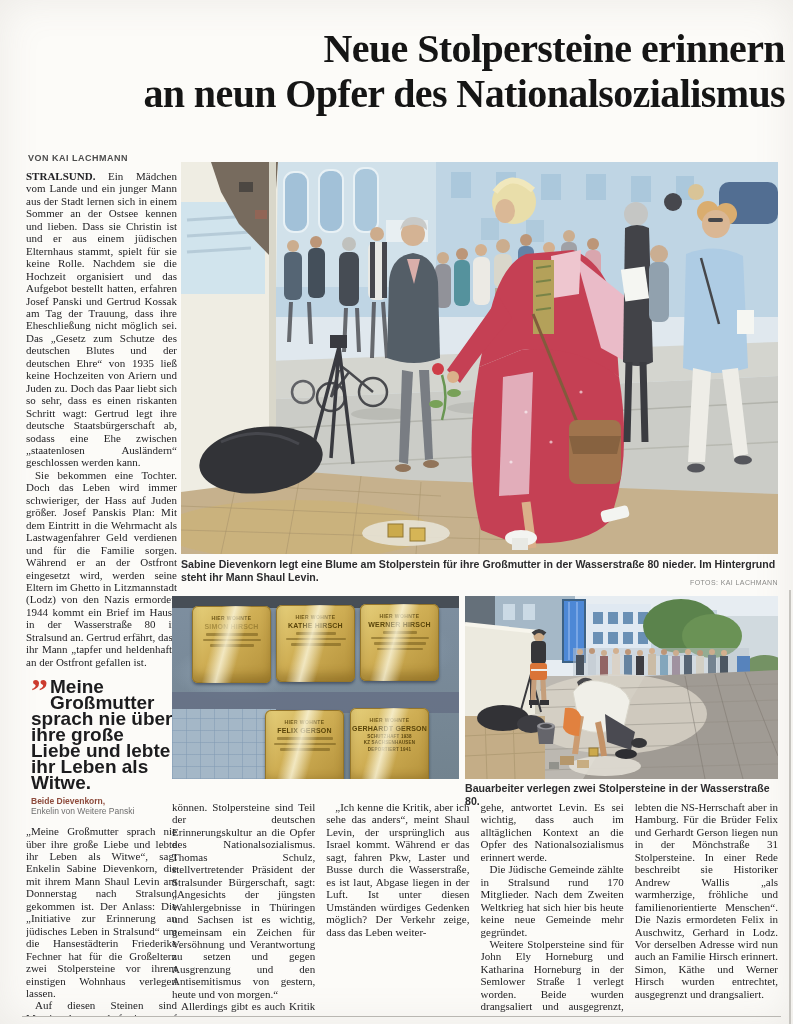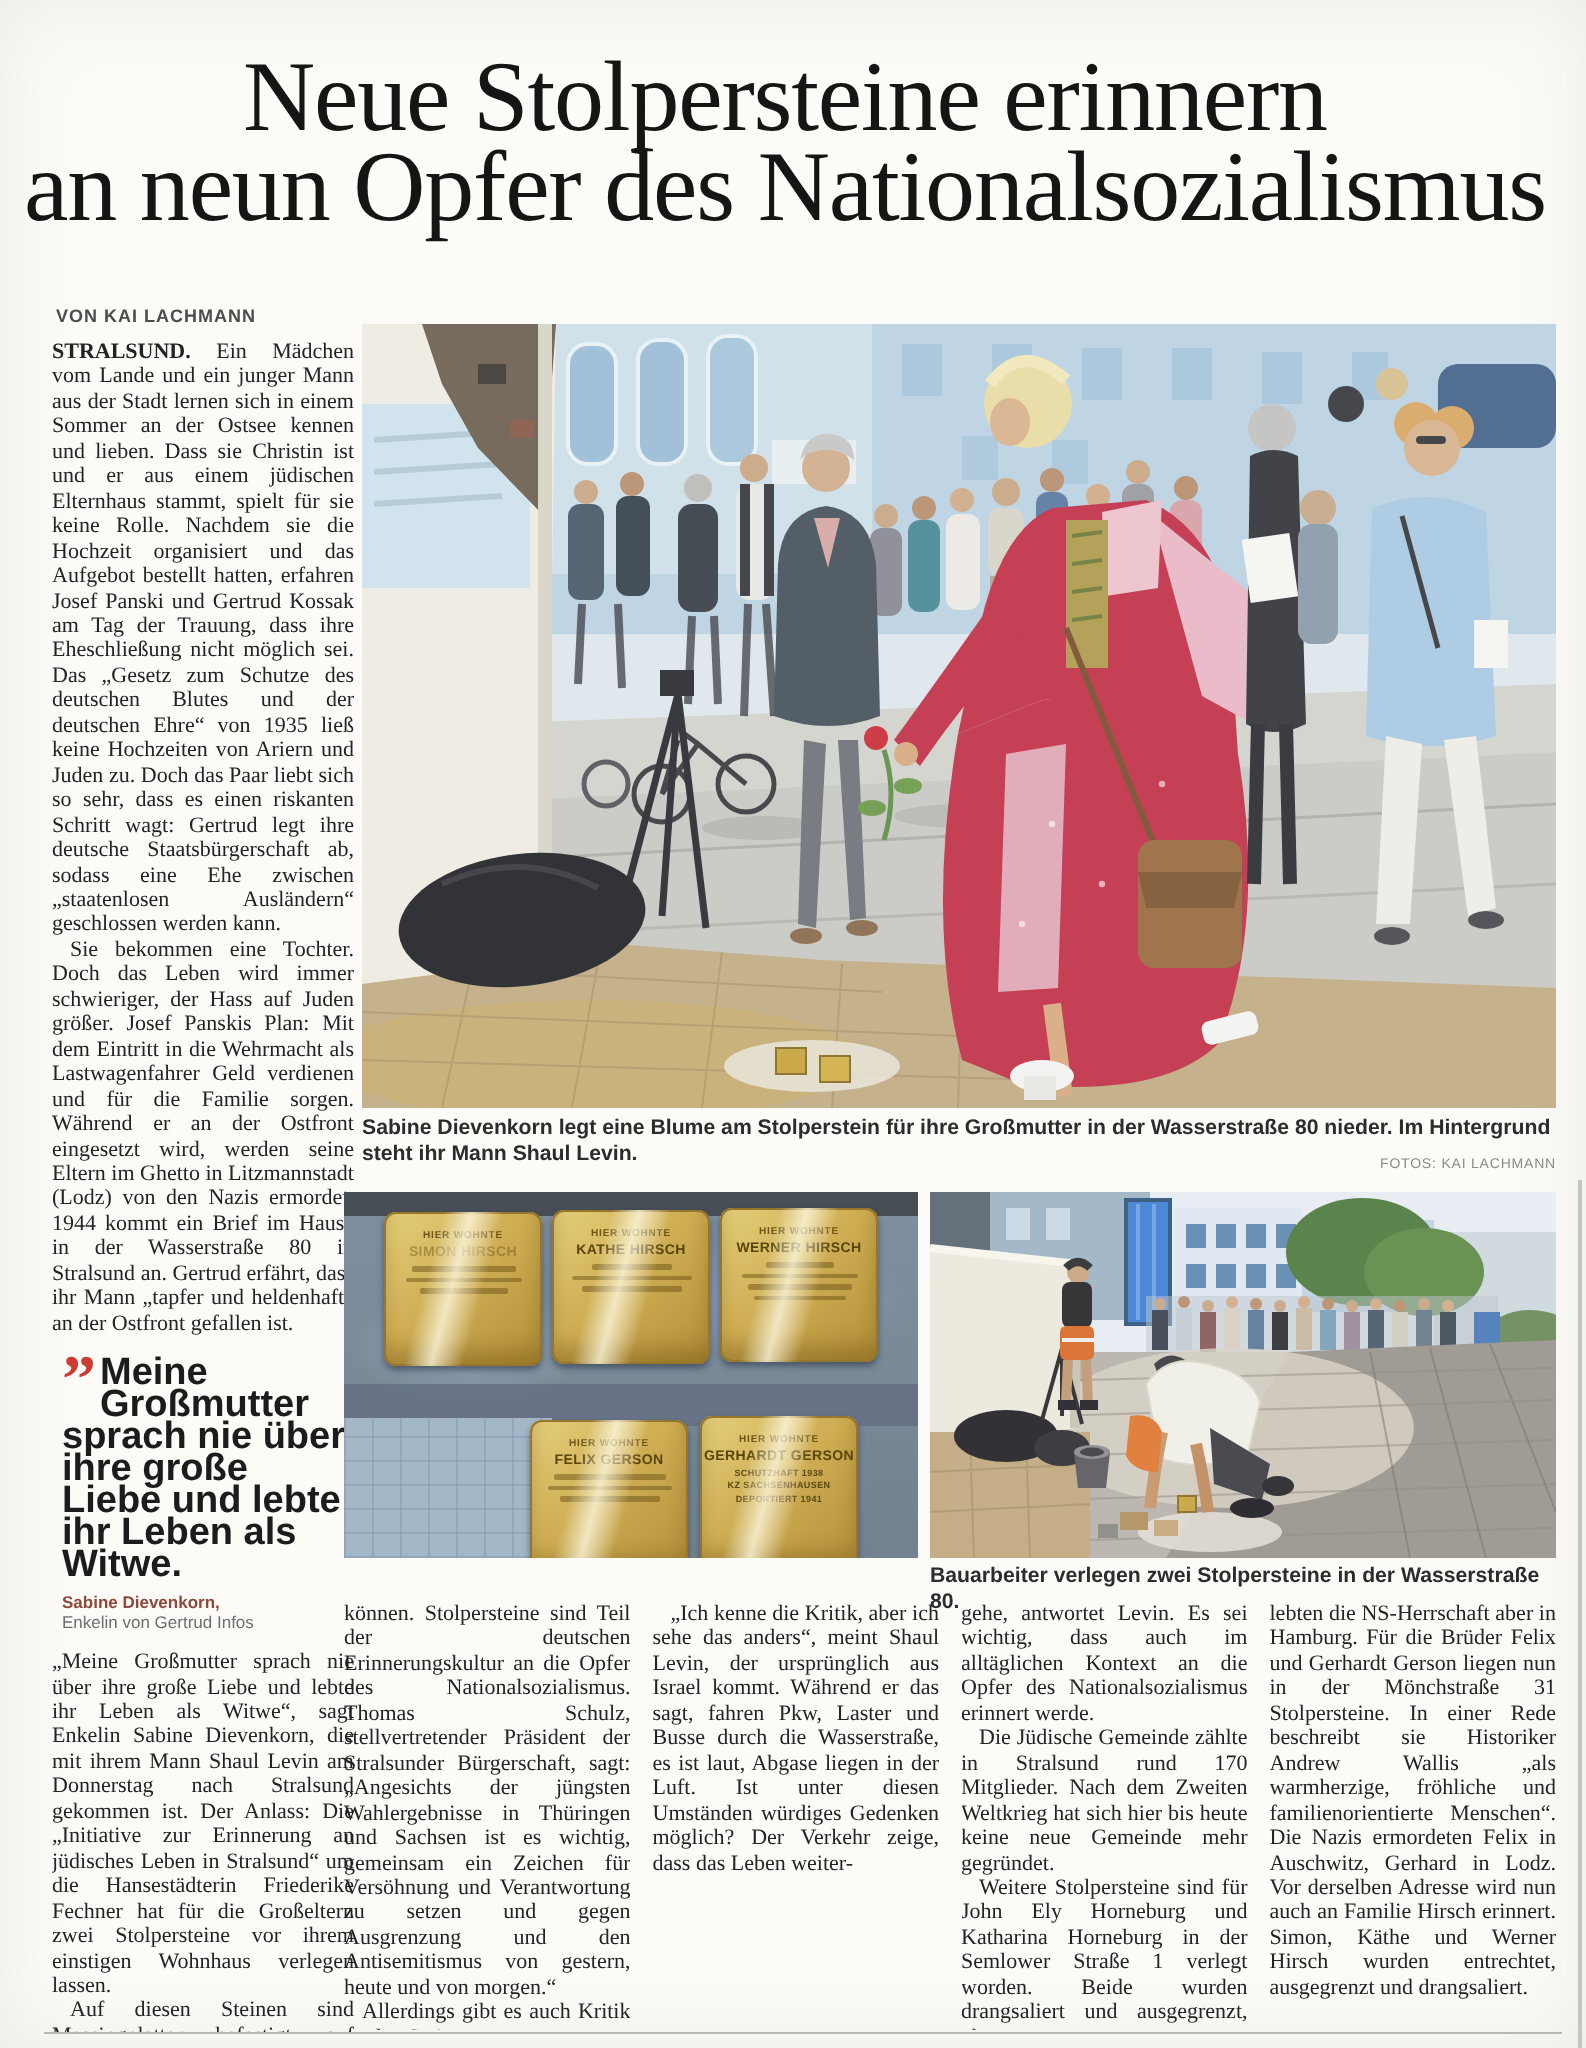--- a/index.html
+++ b/index.html
@@ -1,21 +1,21 @@
 <!DOCTYPE html>
 <html lang="de"><head>
 <meta charset="utf-8">
 <style>
   html,body{margin:0;padding:0;background:#dcdbd7;}
   .page{position:relative;width:793px;height:1024px;margin:0 auto;background:#fcfbf8;overflow:hidden;
         box-shadow:inset 0 0 40px rgba(120,115,105,.12);}
   
-  .headline{position:absolute;top:26px;left:0;right:8px;text-align:center;
-            font-family:"Liberation Serif",serif;font-weight:normal;color:#151515;
-            font-size:50px;line-height:45px;letter-spacing:-0.6px;}
+  .headline{position:absolute;top:26px;left:0;right:8px;text-align:right;
+            font-family:"Liberation Serif",serif;font-weight:bold;color:#151515;
+            font-size:40px;line-height:45px;letter-spacing:-0.6px;}
   .subhead{position:absolute;top:129px;left:14px;right:10px;text-align:center;
            font-family:"Liberation Sans",sans-serif;font-weight:bold;
            font-size:14px;color:#45403f;}
   .byline{position:absolute;top:153px;left:28px;
           font-family:"Liberation Sans",sans-serif;font-size:9px;font-weight:600;
           letter-spacing:.5px;color:#4c4c4c;}
   
   .body-col{font-family:"Liberation Serif",serif;font-size:11px;line-height:12.45px;
             text-align:justify;color:#232326;overflow:hidden;}
   .body-col p{margin:0;text-indent:9px;}
@@ -90,22 +90,22 @@
   <div class="byline">VON KAI LACHMANN</div>
 
   <div class="body-col col1">
     <p class="first"><span class="lead-in">STRALSUND.</span> <span>Ein Mädchen vom Lande und ein junger Mann aus der Stadt lernen sich in einem Sommer an der Ostsee kennen und lieben. Dass sie Christin ist und er aus einem jüdischen Elternhaus stammt, spielt für sie keine Rolle. Nachdem sie die Hochzeit organisiert und das Aufgebot bestellt hatten, erfahren Josef Panski und Gertrud Kossak am Tag der Trauung, dass ihre Eheschließung nicht möglich sei. Das „Gesetz zum Schutze des deutschen Blutes und der deutschen Ehre“ von 1935 ließ keine Hochzeiten von Ariern und Juden zu. Doch das Paar liebt sich so sehr, dass es einen riskanten Schritt wagt: Gertrud legt ihre deutsche Staatsbürgerschaft ab, sodass eine Ehe zwischen „staatenlosen Ausländern“ geschlossen werden kann.</span></p>
     <p>Sie bekommen eine Tochter. Doch das Leben wird immer schwieriger, der Hass auf Juden größer. Josef Panskis Plan: Mit dem Eintritt in die Wehrmacht als Lastwagenfahrer Geld verdienen und für die Familie sorgen. Während er an der Ostfront eingesetzt wird, werden seine Eltern im Ghetto in Litzmannstadt (Lodz) von den Nazis ermordet. 1944 kommt ein Brief im Hause in der Wasserstraße 80 in Stralsund an. Gertrud erfährt, dass ihr Mann „tapfer und heldenhaft“ an der Ostfront gefallen ist.</p>
 
     <div class="pullquote">
       <span class="pq-mark">”</span>
       <div class="pq-text">Meine Großmutter sprach nie über ihre große Liebe und lebte ihr Leben als Witwe.</div>
       <div class="pq-attr">
-        <span class="pq-name">Sabine Dievenkorn,</span>
-        <span class="pq-role">Enkelin von Gertrud Infos</span>
+        <span class="pq-name">Beide Dievenkorn,</span>
+        <span class="pq-role">Enkelin von Weitere Panski</span>
       </div>
     </div>
 
     <p class="first">„Meine Großmutter sprach nie über ihre große Liebe und lebte ihr Leben als Witwe“, sagt Enkelin Sabine Dievenkorn, die mit ihrem Mann Shaul Levin am Donnerstag nach Stralsund gekommen ist. Der Anlass: Die „Initiative zur Erinnerung an jüdisches Leben in Stralsund“ um die Hansestädterin Friederike Fechner hat für die Großeltern zwei Stolpersteine vor ihrem einstigen Wohnhaus verlegen lassen.</p>
     <p>Auf diesen Steinen sind Messingplatten befestigt, auf denen Lebensdaten und weitere Infos graviert sind, sodass Passanten darüber „stolpern“</p>
   </div>
 
   <div class="photo main-photo">
     <svg viewBox="0 0 597 392" preserveAspectRatio="none">
       <rect width="597" height="392" fill="#dfe7ed"></rect>

